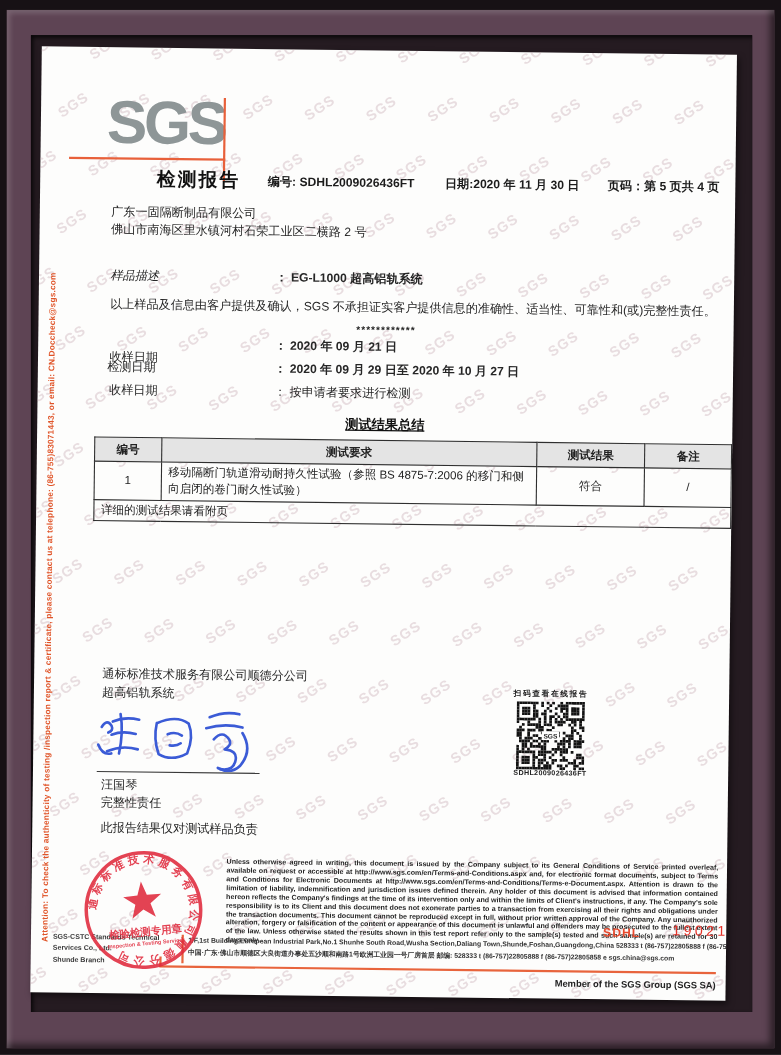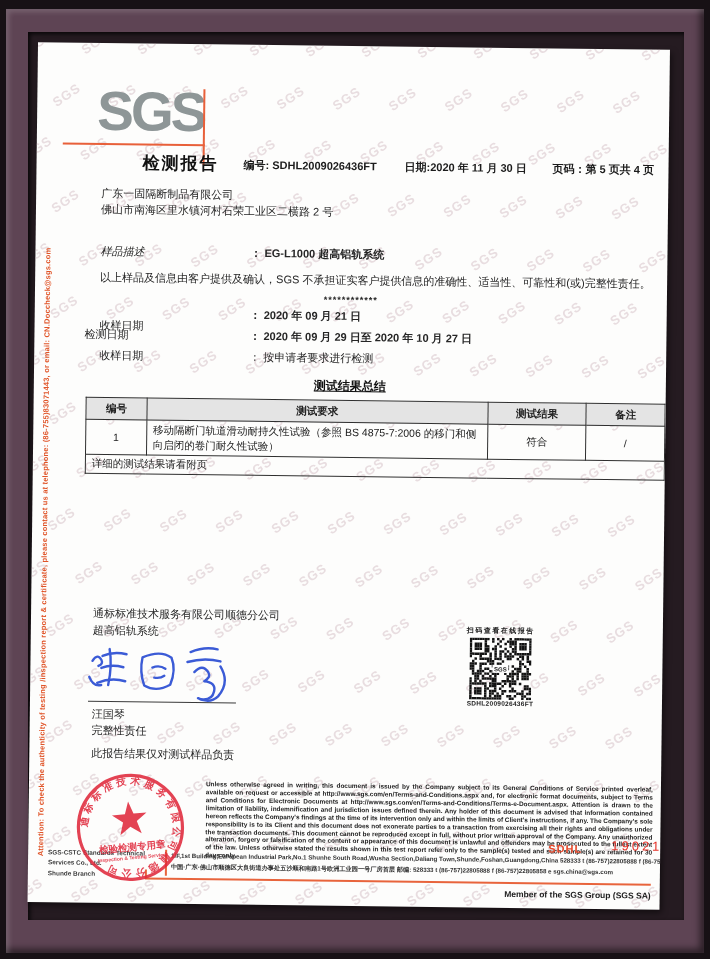--- a/index.html
+++ b/index.html
@@ -302,21 +302,21 @@
       <span>EG-L1000 超高铝轨系统</span>
     </div>
     <div class="abs cn" style="left:65px;top:226px;">以上样品及信息由客户提供及确认，SGS 不承担证实客户提供信息的准确性、适当性、可靠性和(或)完整性责任。</div>
     <div class="abs cn stars" style="left:0;top:246px;width:632px;text-align:center;">************</div>
 
     <div class="abs cn lbl" style="left:65px;top:274px;">收样日期</div>
     <div class="abs cn" style="left:215px;top:262px;font-weight:700;">
       <span>：</span>
       <span>2020 年 09 月 21 日</span>
     </div>
-    <div class="abs cn lbl" style="left:50px;top:283px;">检测日期</div>
+    <div class="abs cn lbl" style="left:63px;top:283px;">检测日期</div>
     <div class="abs cn" style="left:215px;top:283px;font-weight:700;">
       <span>：</span>
       <span>2020 年 09 月 29 日至 2020 年 10 月 27 日</span>
     </div>
     <div class="abs cn lbl" style="left:65px;top:304px;">收样日期</div>
     <div class="abs cn" style="left:215px;top:304px;">
       <span>：</span>
       <span>按申请者要求进行检测</span>
     </div>
 

